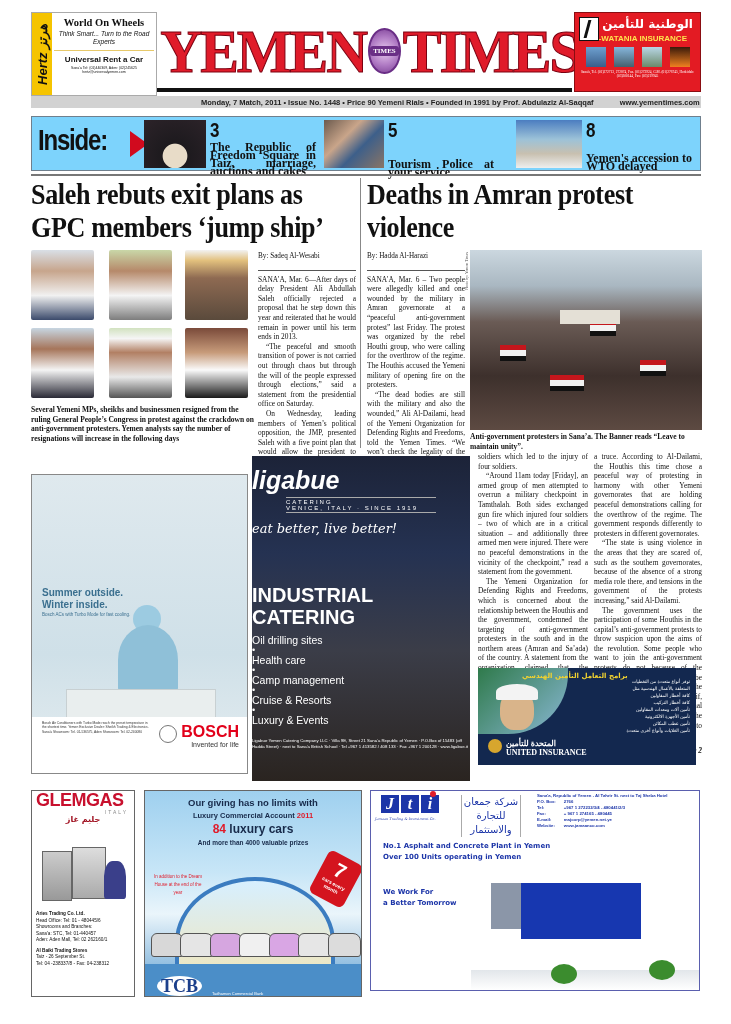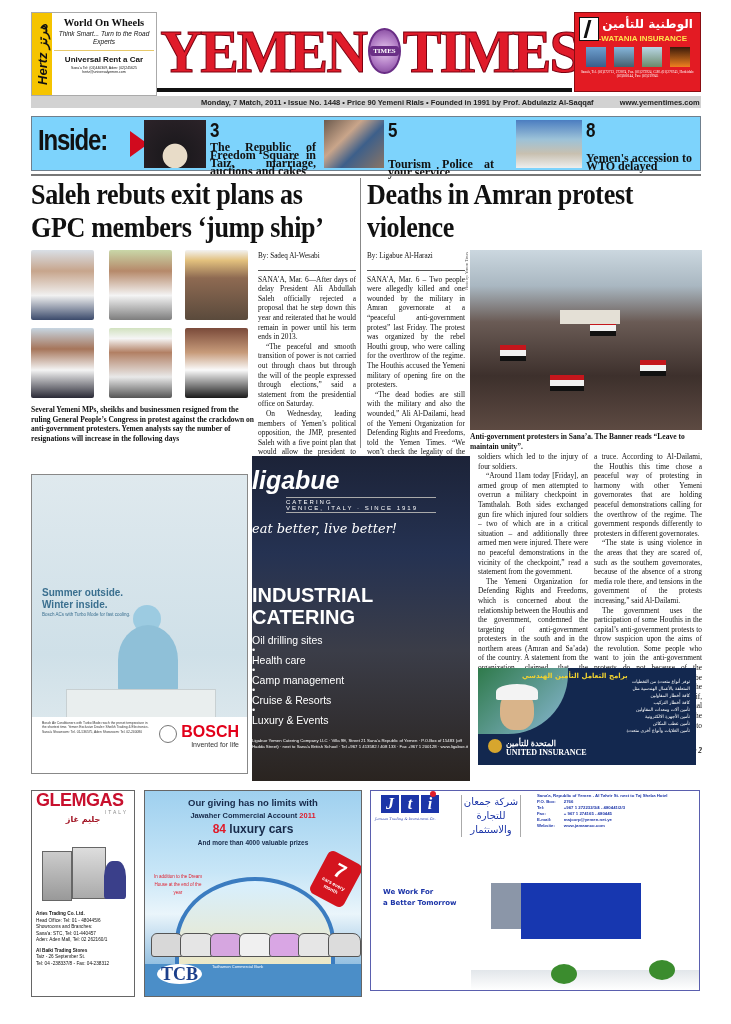--- a/index.html
+++ b/index.html
@@ -114,21 +114,21 @@
 .tcb-l2 span,.tcb-l3 span{color:#e01b2a}
 .tcb-l3{font-family:"Liberation Sans",sans-serif;font-weight:bold;font-size:12px;color:#172a4a;margin-top:2px}
 .tcb-l4{font-family:"Liberation Sans",sans-serif;font-weight:bold;font-size:6.5px;color:#172a4a;margin-top:3px}
 .tcb-side{position:absolute;left:8px;top:82px;width:50px;font-family:"Liberation Sans",sans-serif;font-size:4.5px;line-height:8px;color:#e01b2a}
 .tcb-tag{position:absolute;right:6px;top:64px;width:38px;height:48px;background:#d4141e;border-radius:6px;transform:rotate(28deg);color:#fff;font-family:"Liberation Sans",sans-serif;font-weight:bold}
 .tcb-tag .n{font-size:20px;line-height:22px;margin-top:4px}
 .tcb-tag .s{font-size:5px;line-height:6px}
 .tcb-dome{position:absolute;left:30px;top:86px;width:160px;height:130px;border-radius:50% 50% 0 0;border:4px solid #3b7cc0;background:linear-gradient(180deg,#d7efff,#f6e4ac)}
 .tcb-cars{position:absolute;left:6px;top:128px;width:206px;height:38px;display:flex;gap:0;align-items:flex-end}
 .tcb-cars div{flex:1;height:24px;border-radius:6px 8px 3px 3px;margin-right:-4px;border:1px solid #555}
-.tcb-foot{position:absolute;left:0;bottom:0;width:100%;height:32px;background:#4b8ec8;display:flex;align-items:flex-start;padding-left:12px;gap:10px}
+.tcb-foot{position:absolute;left:0;bottom:0;width:100%;height:32px;background:#4b8ec8;display:flex;align-items:flex-end;padding-left:12px;gap:10px}
 .tcb-logo{font-family:"Liberation Serif",serif;font-weight:bold;font-size:18px;color:#1b3f8b;background:#fff;border-radius:50%;padding:0 4px;line-height:20px}
 .tcb-foot .t{font-size:4px;color:#fff;font-family:"Liberation Sans",sans-serif;text-align:left}
 
 .ad-jti{left:370px;top:790px;width:330px;height:93px;border:1.5px solid #5a5fae;border-bottom:none;background:#fff;overflow:hidden}
 .ad-jti2{left:370px;top:883px;width:330px;height:108px;border:1.5px solid #5a5fae;border-top:none;background:#fff;overflow:hidden}
 .jti-logo{position:absolute;left:10px;top:4px;display:flex;gap:2px}
 .jti-logo div{width:18px;height:18px;background:#1c35a8;color:#fff;font-family:"Liberation Serif",serif;font-weight:bold;font-style:italic;font-size:16px;line-height:18px;text-align:center}
 .jti-logo div.i{background:#1c35a8;position:relative}
 .jti-logo div.i:after{content:"";position:absolute;right:3px;top:-4px;width:6px;height:6px;border-radius:50%;background:#e01b2a}
 .jti-sub{position:absolute;left:4px;top:26px;font-family:"DejaVu Serif",serif;font-style:italic;font-size:3.5px;color:#1c35a8}
@@ -240,21 +240,21 @@
   <p style="text-indent:0">SANA'A, Mar. 6—After days of delay President Ali Abdullah Saleh officially rejected a proposal that he step down this year and reiterated that he would remain in power until his term ends in 2013.</p>
   <p>“The peaceful and smooth transition of power is not carried out through chaos but through the will of the people expressed through elections,” said a statement from the presidential office on Saturday.</p>
   <p>On Wednesday, leading members of Yemen’s political opposition, the JMP, presented Saleh with a five point plan that would allow the president to leave power by the end of this year after tens of thousands of anti-Saleh protesters demanded the president leave immediately on Tuesday.</p>
   <p>The plan also stated that Yemenis should be allowed to protest peace</p>
   <div class="cont">Continued on page 2</div>
 </div>
 
 <div class="abs h1" style="left:367px;top:178px;width:340px">Deaths in Amran protest violence</div>
 
 <div class="abs body-col" style="left:367px;top:252px;width:98px">
-  <div class="byline">By: Ligabue Al-Harazi</div>
+  <div class="byline">By: Hadda Al-Harazi</div>
   <p style="text-indent:0">SANA'A, Mar. 6 – Two people were allegedly killed and one wounded by the military in Amran governorate at a “peaceful anti-government protest” last Friday. The protest was organized by the rebel Houthi group, who were calling for the overthrow of the regime. The Houthis accused the Yemeni military of opening fire on the protesters.</p>
   <p>“The dead bodies are still with the military and also the wounded,” Ali Al-Dailami, head of the Yemeni Organization for Defending Rights and Freedoms, told the Yemen Times. “We won’t check the legality of the military keeping the bodies as the whole behavior is against the law that guarantees the right of life and the right of expression,” he added.</p>
   <p>The government claims that the protest wasn’t peaceful and that the Houthis started the violence against</p>
 </div>
 
 <div class="abs protest">
   <div class="flag" style="left:30px;top:95px">
       <div class="r"></div>
       <div class="w"></div>
       <div class="k"></div>
@@ -370,21 +370,21 @@
     <div>Sana'a: STC, Tel: 01-440457</div>
     <div>Aden: Aden Mall, Tel: 02 262160/1</div>
     <b style="display:block;margin-top:4px">Al Baiki Trading Stores</b>
     <div>Taiz - 26 September St.</div>
     <div>Tel: 04 -238337/8 - Fax: 04-238312</div>
   </div>
 </div>
 
 <div class="abs ad-tcb">
   <div class="tcb-l1">Our giving has no limits with</div>
-  <div class="tcb-l2"><b>Jawaher Commercial Account </b><span>2011</span></div>
+  <div class="tcb-l2"><b>Luxury Commercial Account </b><span>2011</span></div>
   <div class="tcb-l3"><span>84</span><b> luxury cars</b></div>
   <div class="tcb-l4">And more than 4000 valuable prizes</div>
   <div class="tcb-dome"></div>
   <div class="tcb-side">In addition to the Dream House at the end of the year</div>
   <div class="tcb-tag">
     <div class="n">7</div>
     <div class="s">cars every month</div>
   </div>
   <div class="tcb-cars">
     <div style="background:#d8d8d8"></div>
@@ -429,20 +429,24 @@
             <td>E-mail:</td>
             <td>majcorp@yemen.net.ye</td>
           </tr>
       <tr>
             <td>Website:</td>
             <td>www.jamaanco.com</td>
           </tr>
     </tbody>
       </table>
   </div>
+  <div class="jti-h1">
+    <div>No.1 Asphalt and Concrete Plant in Yemen</div>
+    <div>Over 100 Units operating in Yemen</div>
+  </div>
 </div>
 <div class="abs ad-jti2">
   <div class="jti-plant" style="top:-40px">
     <div class="t3"></div>
       <div class="t1"></div>
       <div class="t2"></div>
   </div>
   <div class="jti-ground"></div>
   <div class="bush" style="left:180px;bottom:6px"></div>
   <div class="bush" style="left:278px;bottom:10px"></div>

